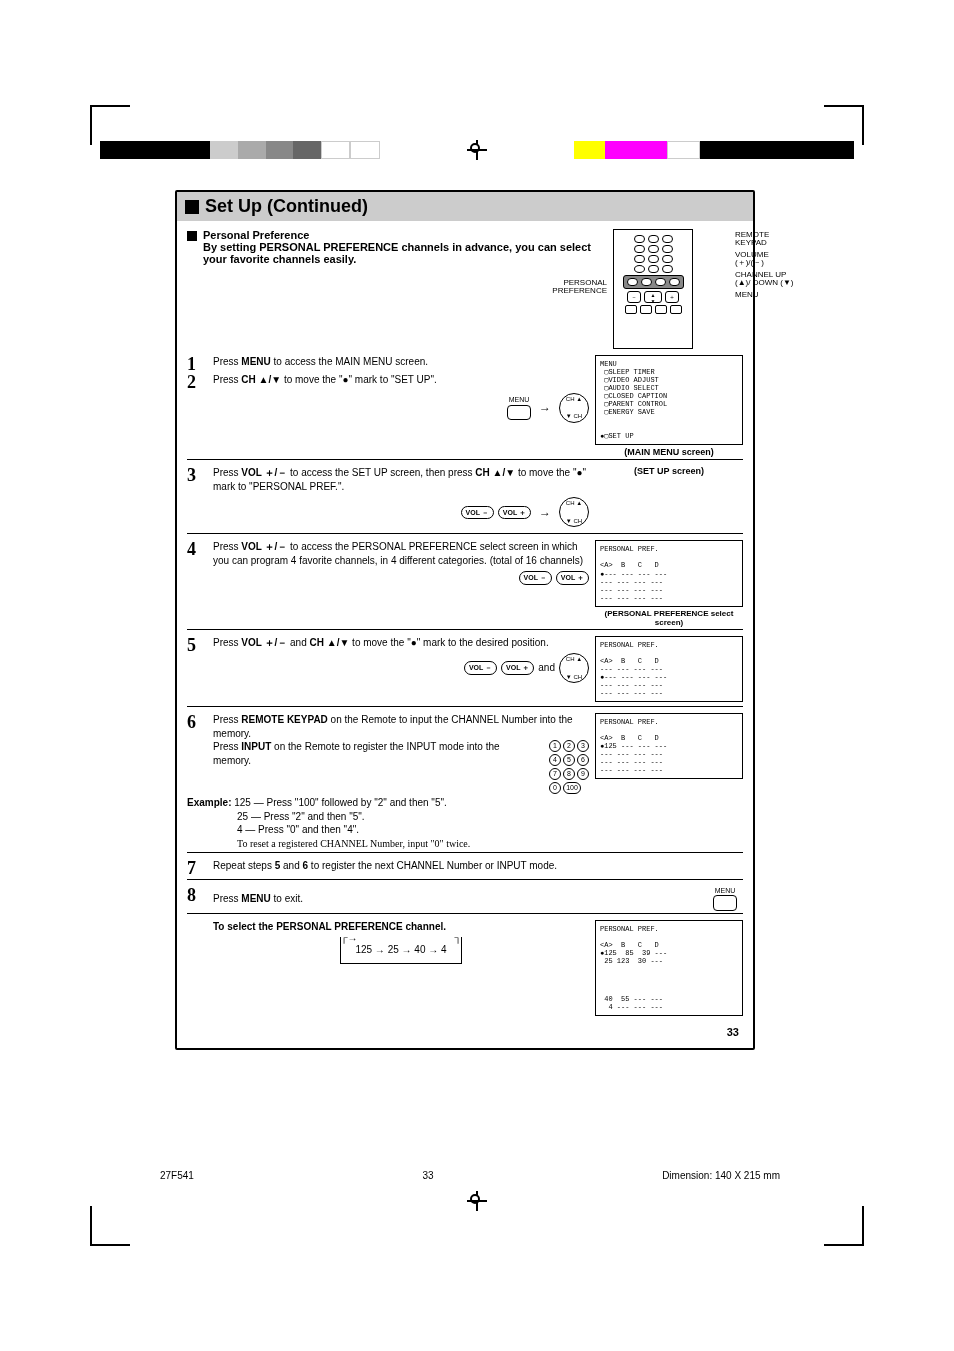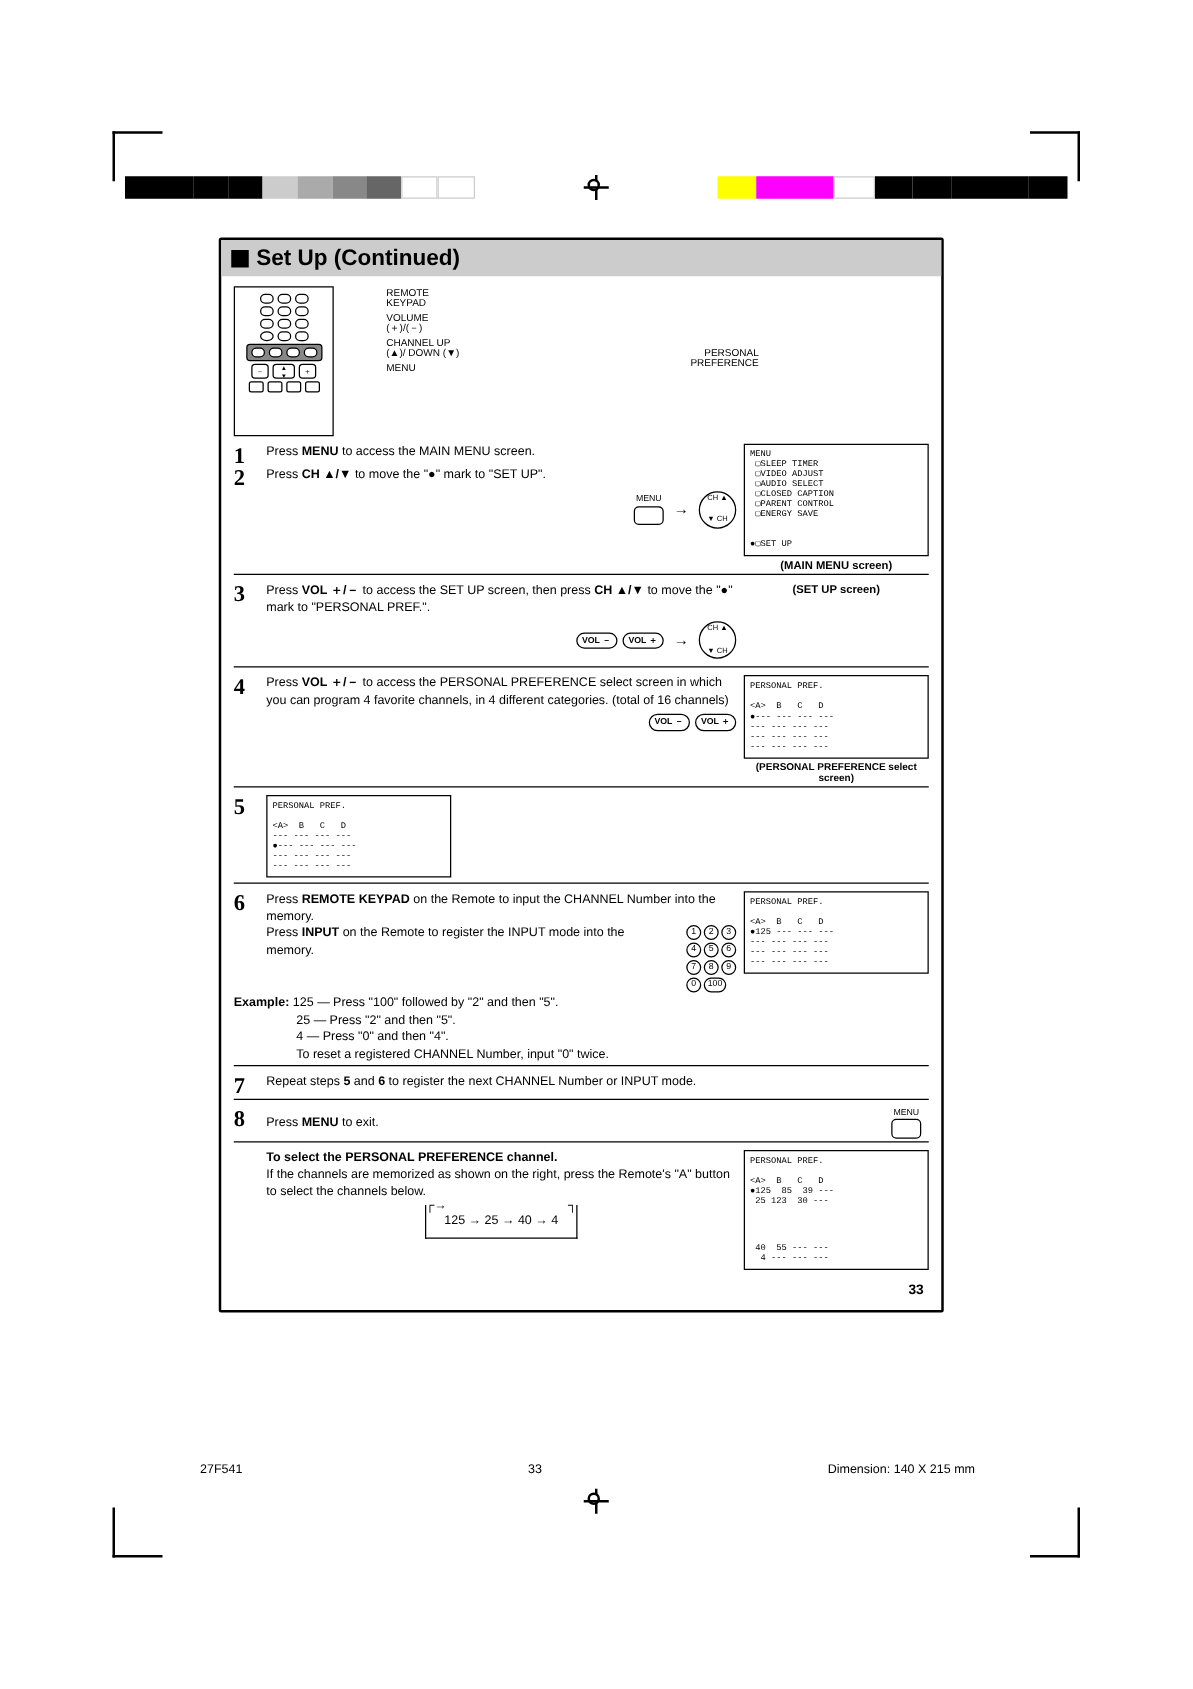--- a/index.html
+++ b/index.html
@@ -141,20 +141,29 @@
 </div>
 
 <div class="page">
   <div class="title-bar">
     <span class="sq"></span><span class="title-text">Set Up (Continued)</span>
   </div>
   <div class="content">
 
     <div style="position:relative;">
       <div class="intro">
+        <div class="left">
+          <div class="head">
+            <div class="box"></div>
+            <div>
+              <div><b>Personal Preference</b></div>
+              <div><b>By setting PERSONAL PREFERENCE channels in advance, you can select your favorite channels easily.</b></div>
+            </div>
+          </div>
+        </div>
         <div class="right">
           <div class="remote-box">
             <div class="remote-inner" style="padding:3px;">
               <div class="row">
                   <div class="rb"></div>
                   <div class="rb"></div>
                   <div class="rb"></div>
                 </div>
               <div class="row">
                   <div class="rb"></div>
@@ -292,20 +301,32 @@
               <div style="white-space: pre;">--- --- --- ---</div>
             </div>
         </div>
         <div class="screen-caption" style="font-size:8px;">(PERSONAL PREFERENCE select screen)</div>
       </div>
     </div>
     <hr class="hr">
 
     <div class="step-row">
       <div class="step-num">5</div>
+      <div class="step-body">
+        <span>Press </span><b>VOL ＋/－</b><span> and </span><b>CH ▲/▼</b><span> to move the "●" mark to the desired position.</span>
+        <div class="btn-ovals">
+          <span class="oval">VOL －</span>
+          <span class="oval">VOL ＋</span>
+          <span>and</span>
+          <div class="dpad">
+              <span>CH ▲</span>
+              <span>▼ CH</span>
+            </div>
+        </div>
+      </div>
       <div class="screen-col">
         <div class="osd">
           <div>PERSONAL PREF.</div><br>
           <div style="white-space:pre">&lt;A&gt;  B   C   D</div>
           <div id="pp2-rows">
               <div style="white-space: pre;">--- --- --- ---</div>
               <div style="white-space: pre;">●--- --- --- ---</div>
               <div style="white-space: pre;">--- --- --- ---</div>
               <div style="white-space: pre;">--- --- --- ---</div>
             </div>
@@ -343,21 +364,21 @@
             <div class="kr">
                 <div class="kb">0</div>
                 <div class="kb wide">100</div>
               </div>
           </div>
         </div>
         <div style="margin-left:-26px;">
           <b>Example:</b> <span>125 — Press "100" followed by "2" and then "5".</span><br>
           <span style="margin-left:50px; display:inline-block;">25 — Press "2" and then "5".</span><br>
           <span style="margin-left:50px; display:inline-block;">4 — Press "0" and then "4".</span><br>
-          <span style="margin-left:50px; display:inline-block;">To reset a registered CHANNEL Number, input "0" twice.</span>
+          <span style="margin-left:50px; display:inline-block;font-family:Liberation Serif, serif;">To reset a registered CHANNEL Number, input "0" twice.</span>
         </div>
       </div>
       <div class="screen-col">
         <div class="osd">
           <div>PERSONAL PREF.</div><br>
           <div style="white-space:pre">&lt;A&gt;  B   C   D</div>
           <div style="white-space:pre">●125 --- --- ---</div>
           <div id="pp3-rows">
               <div style="white-space: pre;">--- --- --- ---</div>
               <div style="white-space: pre;">--- --- --- ---</div>
@@ -385,21 +406,20 @@
           <span class="menu-btn-sm">&nbsp;</span>
         </div>
       </div>
     </div>
     <hr class="hr">
 
     <div class="step-row">
       <div class="step-num"></div>
       <div class="step-body">
         <b>To select the PERSONAL PREFERENCE channel.</b><br>
-        <span>If the channels are memorized as shown on the right, press the Remote's "A" button to select the channels below.</span>
         <div class="arrows-line">
           <span class="arrows-box" style="border:1px solid #000; border-top:none;">
             <span style="position:absolute; left:-1px; top:-6px;">┌→</span>
             <span>125 → 25 → 40 → 4</span>
             <span style="position:absolute; right:-1px; top:-6px;">┐</span>
           </span>
         </div>
       </div>
       <div class="screen-col">
         <div class="osd">

